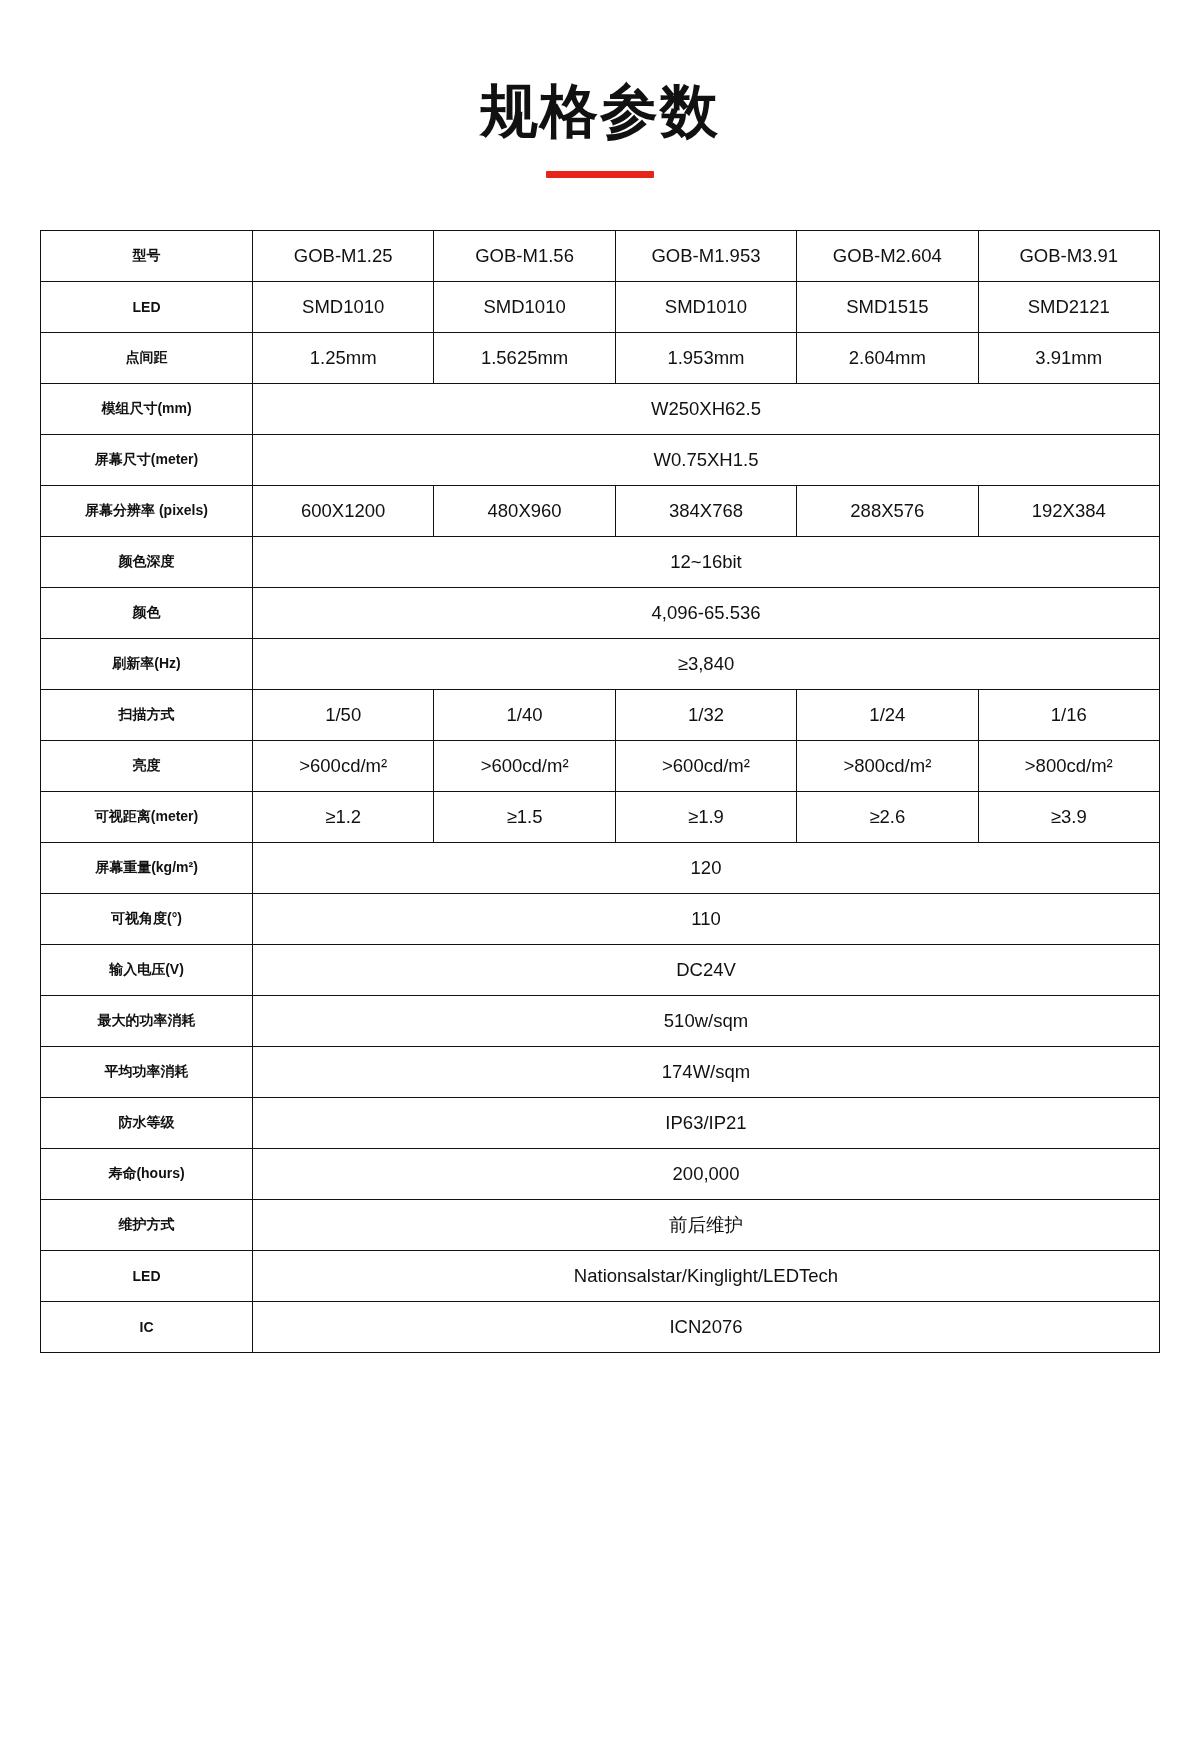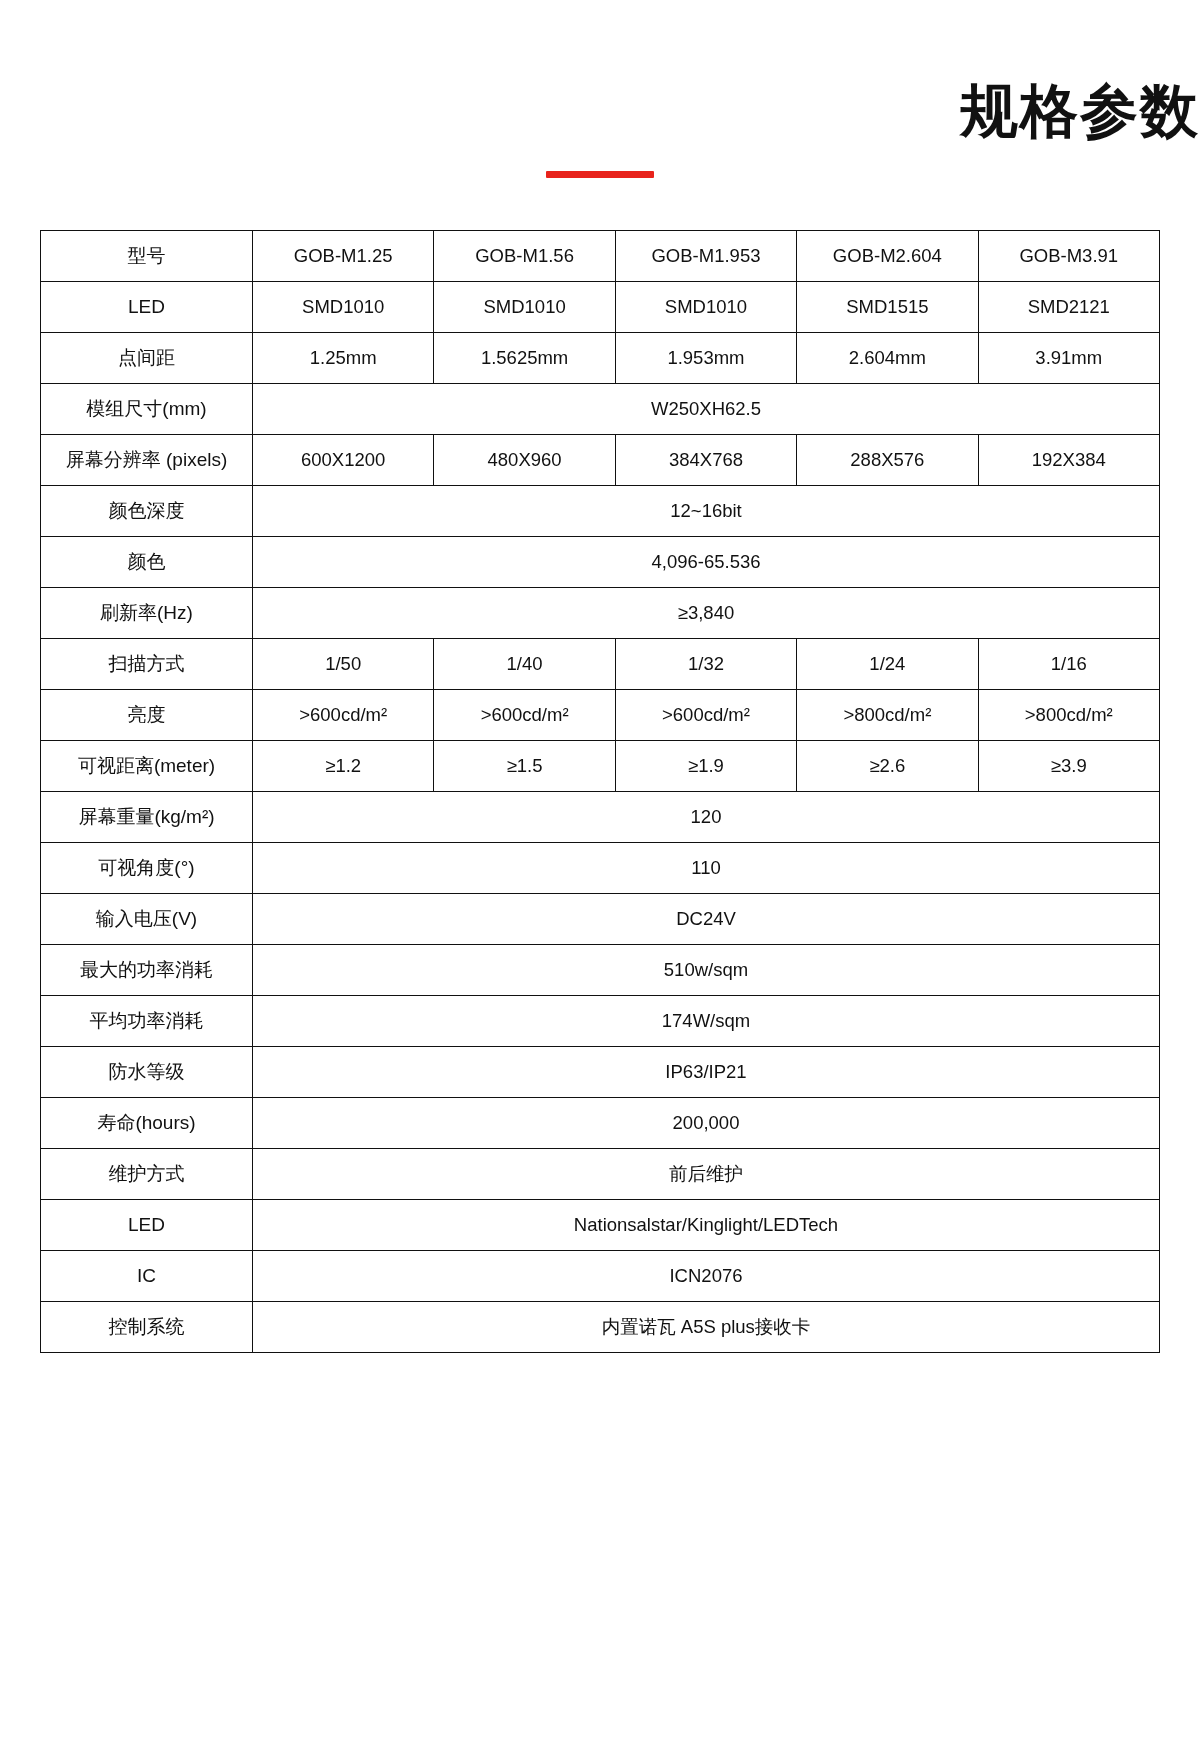--- a/index.html
+++ b/index.html
@@ -15,21 +15,21 @@
     position: relative;
     overflow: hidden;
   }
   .page {
     width: 1200px;
     height: 1747px;
     box-sizing: border-box;
     padding: 0;
   }
   .title-block {
-    text-align: right;
+    text-align: center;
     padding-top: 78px;
   }
   .page-title {
     font-size: 58px;
     font-weight: bold;
     letter-spacing: 2px;
     color: #111111;
     line-height: 1.15;
     margin: 0;
   }
@@ -52,23 +52,23 @@
     border: 1px solid #111111;
     text-align: center;
     vertical-align: middle;
     height: 51px;
     font-size: 18.5px;
     color: #111111;
     padding: 2px 4px;
     box-sizing: border-box;
   }
   table.spec td.label {
-    font-weight: normal;
+    font-weight: bold;
     width: 212px;
-    font-size: 19px;
+    font-size: 14px;
   }
   table.spec td.val {
     font-weight: normal;
     margin-top: 12px;
   }
 </style>
 </head>
 <body>
 
 <div class="page">
@@ -103,20 +103,24 @@
             <td class="val">1.5625mm</td>
             <td class="val">1.953mm</td>
             <td class="val">2.604mm</td>
             <td class="val">3.91mm</td>
           </tr>
           <tr>
             <td class="label">模组尺寸(mm)</td>
             <td class="val" colspan="5">W250XH62.5</td>
           </tr>
           <tr>
+            <td class="label">屏幕尺寸(meter)</td>
+            <td class="val" colspan="5">W0.75XH1.5</td>
+          </tr>
+          <tr>
             <td class="label">屏幕分辨率 (pixels)</td>
             <td class="val">600X1200</td>
             <td class="val">480X960</td>
             <td class="val">384X768</td>
             <td class="val">288X576</td>
             <td class="val">192X384</td>
           </tr>
           <tr>
             <td class="label">颜色深度</td>
             <td class="val" colspan="5">12~16bit</td>
@@ -186,21 +190,17 @@
             <td class="val" colspan="5">前后维护</td>
           </tr>
           <tr>
             <td class="label">LED</td>
             <td class="val" colspan="5">Nationsalstar/Kinglight/LEDTech</td>
           </tr>
           <tr>
             <td class="label">IC</td>
             <td class="val" colspan="5">ICN2076</td>
           </tr>
-          <tr>
-            <td class="label">控制系统</td>
-            <td class="val" colspan="5">内置诺瓦 A5S plus接收卡</td>
-          </tr>
         </tbody>
     </table>
   </div>
 
 </div>
 
 </body></html>

